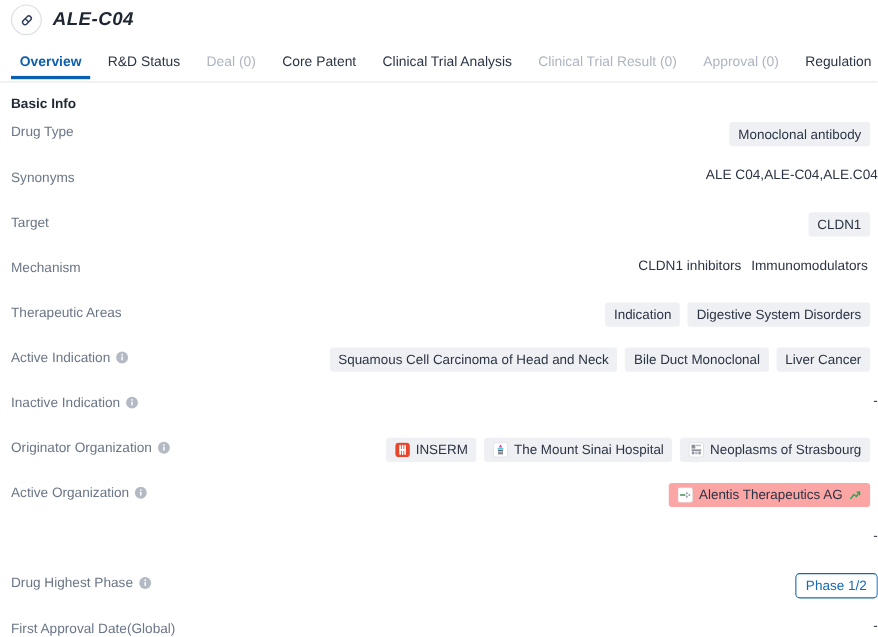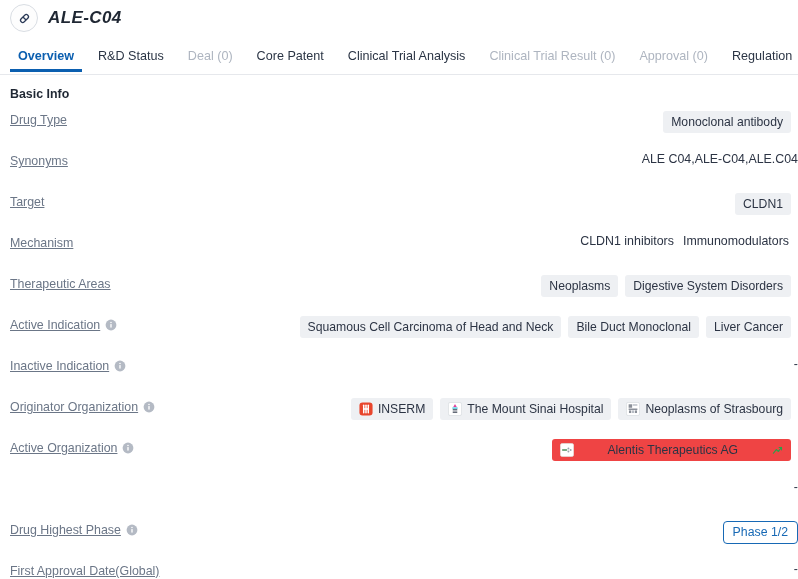--- a/index.html
+++ b/index.html
@@ -101,21 +101,20 @@
   }
   .info-label {
     width: 175px;
     flex: 0 0 175px;
     font-size: 12.4px;
     color: #6b7687;
     display: flex;
     align-items: center;
     padding-top: 3px;
     white-space: nowrap;
-    text-decoration: underline;
   }
   .info-value {
     flex: 1 1 auto;
     display: flex;
     align-items: center;
     flex-wrap: nowrap;
     padding-top: 1px;
     min-width: 0;
     justify-content: flex-end;
   }
@@ -134,23 +133,22 @@
     background: #eef0f3;
     border-radius: 3px;
     font-size: 12.2px;
     color: #2c3444;
     padding: 3px 8px;
     margin-right: 7px;
     line-height: 16px;
     white-space: nowrap;
   }
   .tag.green {
-    background: #ef4444;
+    background: #fca5a5;
     color: #2c3444;
-    gap: 28px;
   }
   .org-logo {
     width: 14px;
     height: 14px;
     margin-right: 5px;
     flex: 0 0 auto;
     display: inline-flex;
     align-items: center;
     justify-content: center;
   }
@@ -250,21 +248,21 @@
       <span class="plain-text mech-item">CLDN1 inhibitors</span>
       <span class="plain-text mech-item">Immunomodulators</span>
     </div>
   </div>
 
   <div class="info-row">
     <div class="info-label">
       <span>Therapeutic Areas</span>
     </div>
     <div class="info-value">
-      <span class="tag">Neoplasms</span>
+      <span class="tag">Indication</span>
       <span class="tag">Digestive System Disorders</span>
     </div>
   </div>
 
   <div class="info-row">
     <div class="info-label">
       <span>Active Indication</span>
       <span class="help-icon">
         <svg width="12" height="12" viewBox="0 0 16 16" aria-hidden="true">
           <circle cx="8" cy="8" r="7.2" fill="#b4bac4"></circle>

